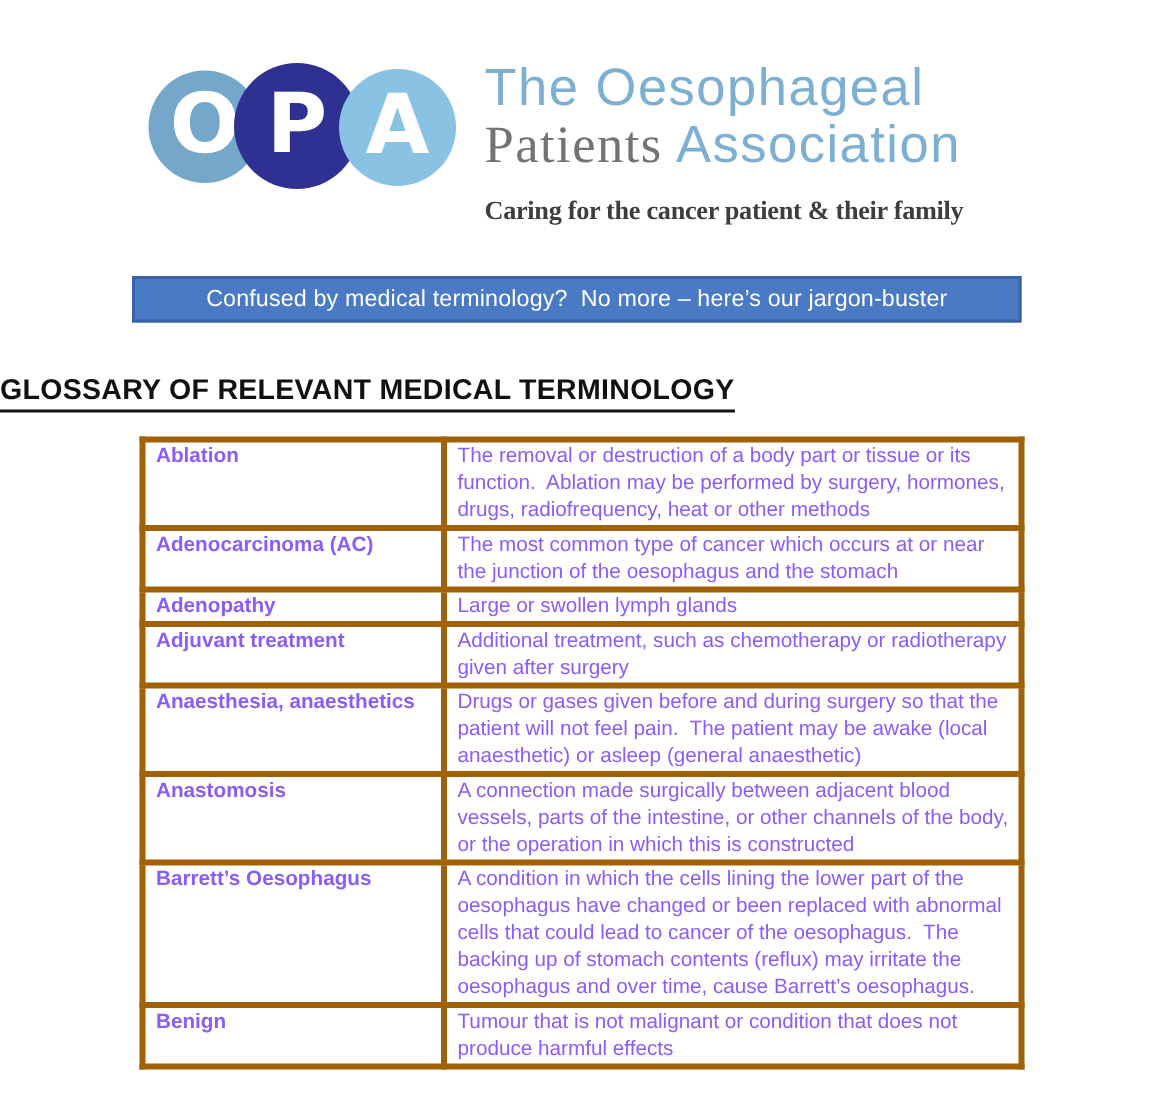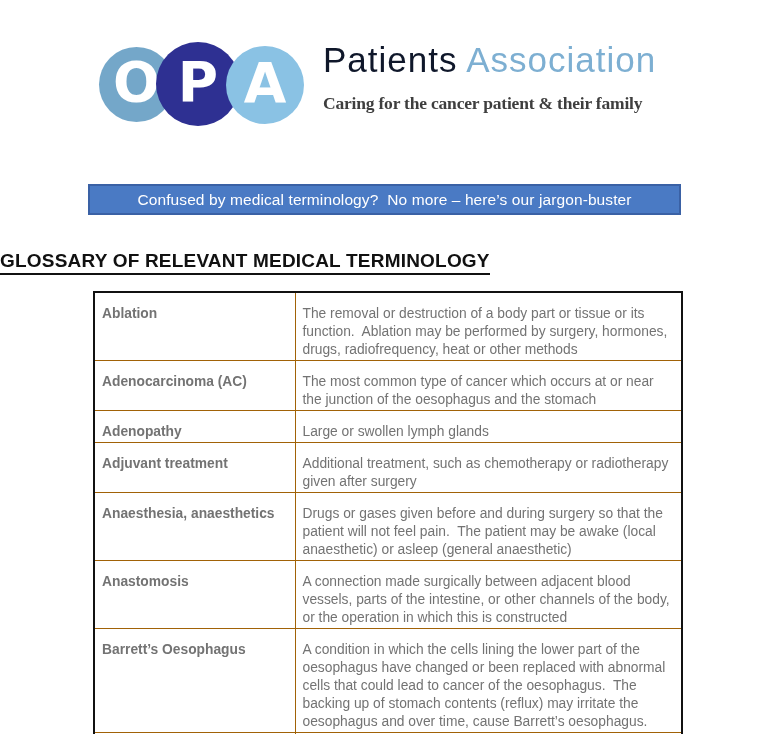--- a/index.html
+++ b/index.html
@@ -33,21 +33,21 @@
     line-height: 1;
     color: #ffffff;
     padding-bottom: 4px;
   }
   .logo-text { position: absolute; left: 323px; top: 40px; white-space: nowrap; }
   .logo-line1 {
     font-size: 35px; line-height: 37px; letter-spacing: 1px;
     color: #7DAFD2; font-weight: 400;
   }
   .logo-line2 { font-size: 35px; line-height: 39px; letter-spacing: 1px; font-weight: 400; }
-  .logo-line2 .navy { color: #0f172a; }
+  .logo-line2 .navy { color: #737373; font-family: Liberation Serif, serif; }
   .logo-line2 .lblue { color: #7DAFD2; }
   .logo-tagline {
     margin-top: 12px;
     font-family: "Liberation Serif", serif;
     font-weight: 700;
     font-size: 17.5px;
     line-height: 24px;
     letter-spacing: -0.2px;
     color: #3E3E3E;
   }
@@ -87,26 +87,26 @@
 
   
   .glossary {
     position: absolute;
     left: 93px; top: 291px;
     width: 590px;
     border-collapse: collapse;
     table-layout: fixed;
   }
   .glossary td {
-    border: 1px solid #a16207;
+    border: 4px solid #a16207;
     vertical-align: top;
     font-size: 13.8px;
     line-height: 18px;
-    padding: 12px 5px 1px 7px;
-    color: #737373;
+    padding: 0 5px 1px 7px;
+    color: #8b5cf6;
   }
   .glossary { border: 2px solid #111111; }
   .col-term { width: 201px; }
   td.term { font-weight: 700; }
   td.definition { white-space: pre-wrap; }
 </style>
 </head>
 <body>
 
 <div class="page">
@@ -115,20 +115,21 @@
     <div class="logo-circle circle-o">
       <span class="logo-letter">O</span>
     </div>
     <div class="logo-circle circle-p">
       <span class="logo-letter">P</span>
     </div>
     <div class="logo-circle circle-a">
       <span class="logo-letter">A</span>
     </div>
     <div class="logo-text">
+      <div class="logo-line1">The Oesophageal</div>
       <div class="logo-line2">
         <span class="navy">Patients</span><span class="lblue"> Association</span>
       </div>
       <div class="logo-tagline">Caring for the cancer patient &amp; their family</div>
     </div>
   </div>
 
   <div class="banner">
     <span class="banner-text">Confused by medical terminology?  No more – here’s our jargon-buster</span>
   </div>

